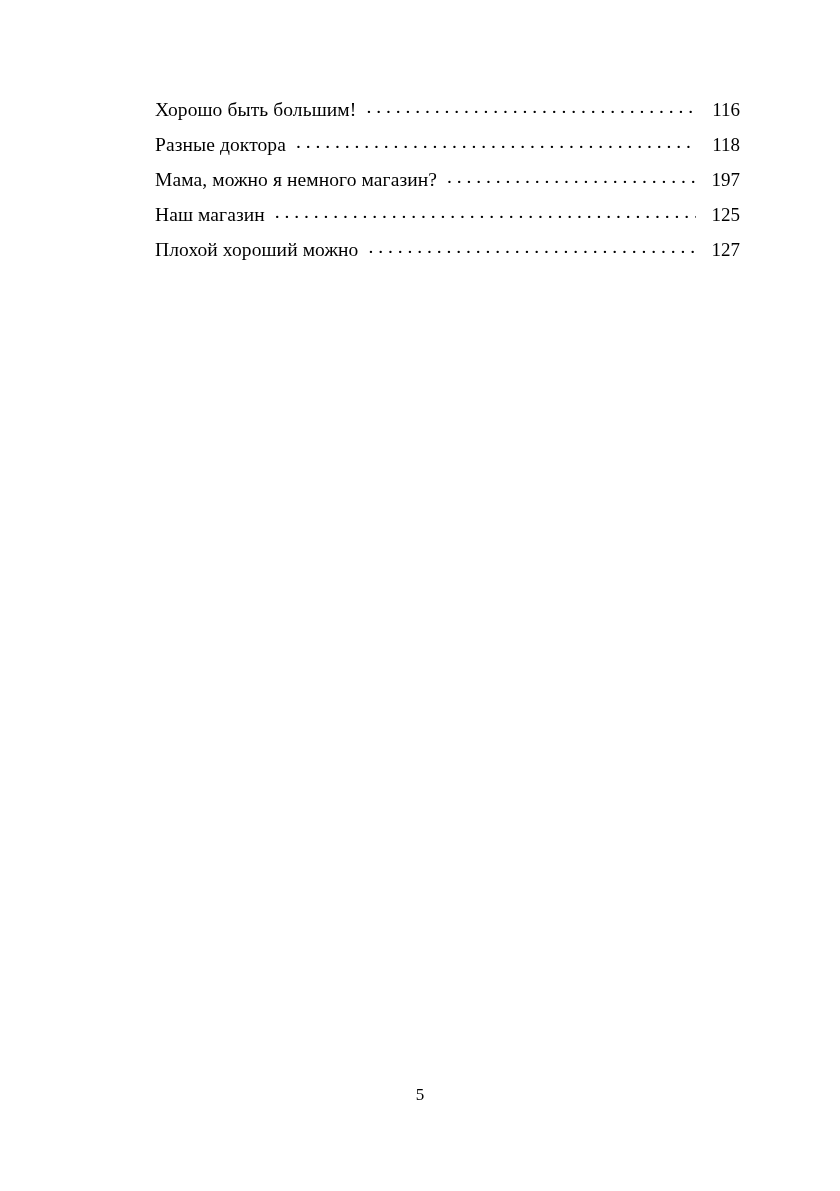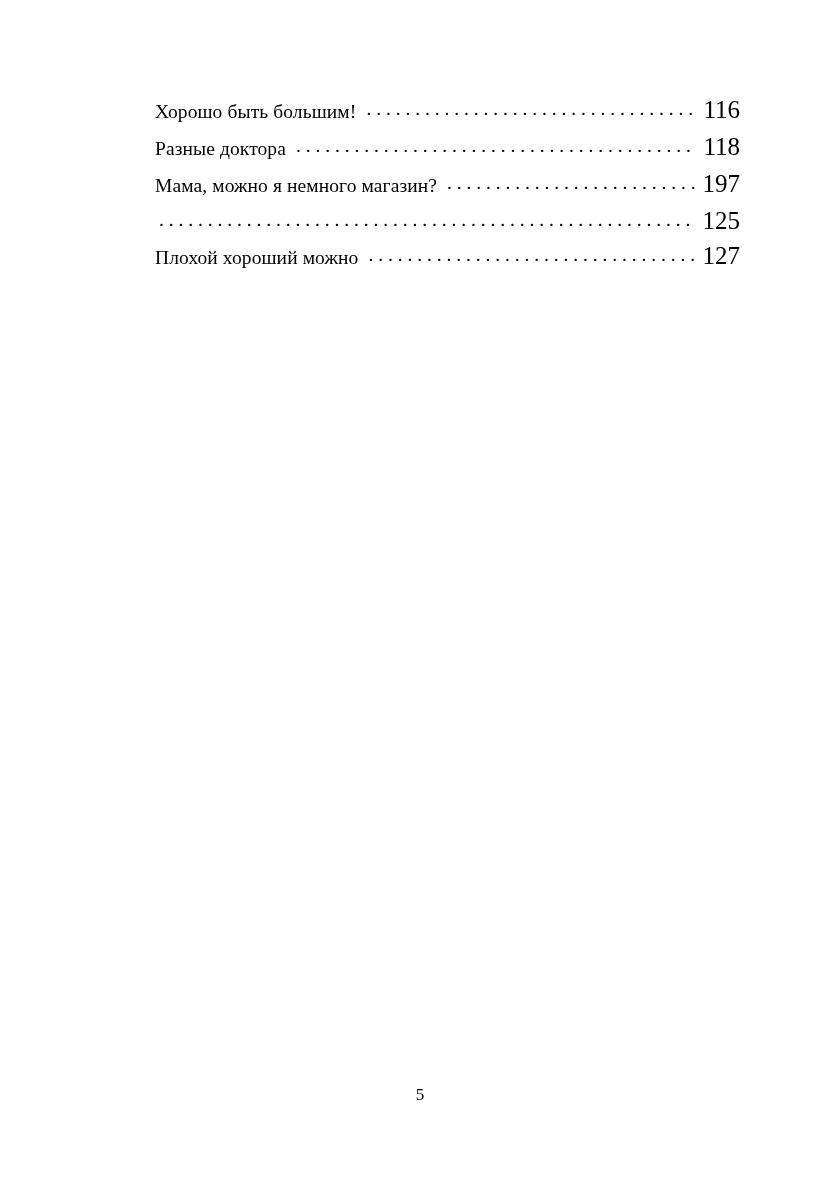--- a/index.html
+++ b/index.html
@@ -60,21 +60,21 @@
     letter-spacing: 0px;
     font-size: 19.5px;
     line-height: 1;
     white-space: nowrap;
   }
 
   .toc-page {
     flex: 0 0 auto;
     width: 40px;
     text-align: right;
-    font-size: 25px;
+    font-size: 19px;
   }
 
   .folio {
     position: absolute;
     left: 0;
     right: 0;
     top: 1085px;
     text-align: center;
     font-size: 17px;
   }
@@ -99,20 +99,21 @@
     </div>
 
 
     <div class="toc-entry">
       <span class="toc-title">Мама, можно я немного магазин?</span>
       <span class="toc-dots"></span>
       <span class="toc-page">197</span>
     </div>
 
     <div class="toc-entry">
+      <span class="toc-title">Наш магазин</span>
       <span class="toc-dots"></span>
       <span class="toc-page">125</span>
     </div>
 
     <div class="toc-entry">
       <span class="toc-title">Плохой хороший можно</span>
       <span class="toc-dots"></span>
       <span class="toc-page">127</span>
     </div>
 

